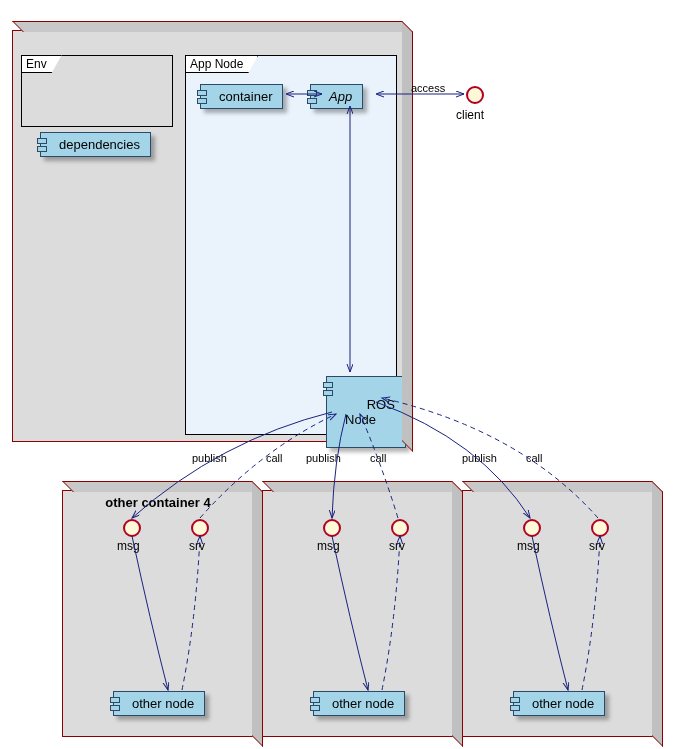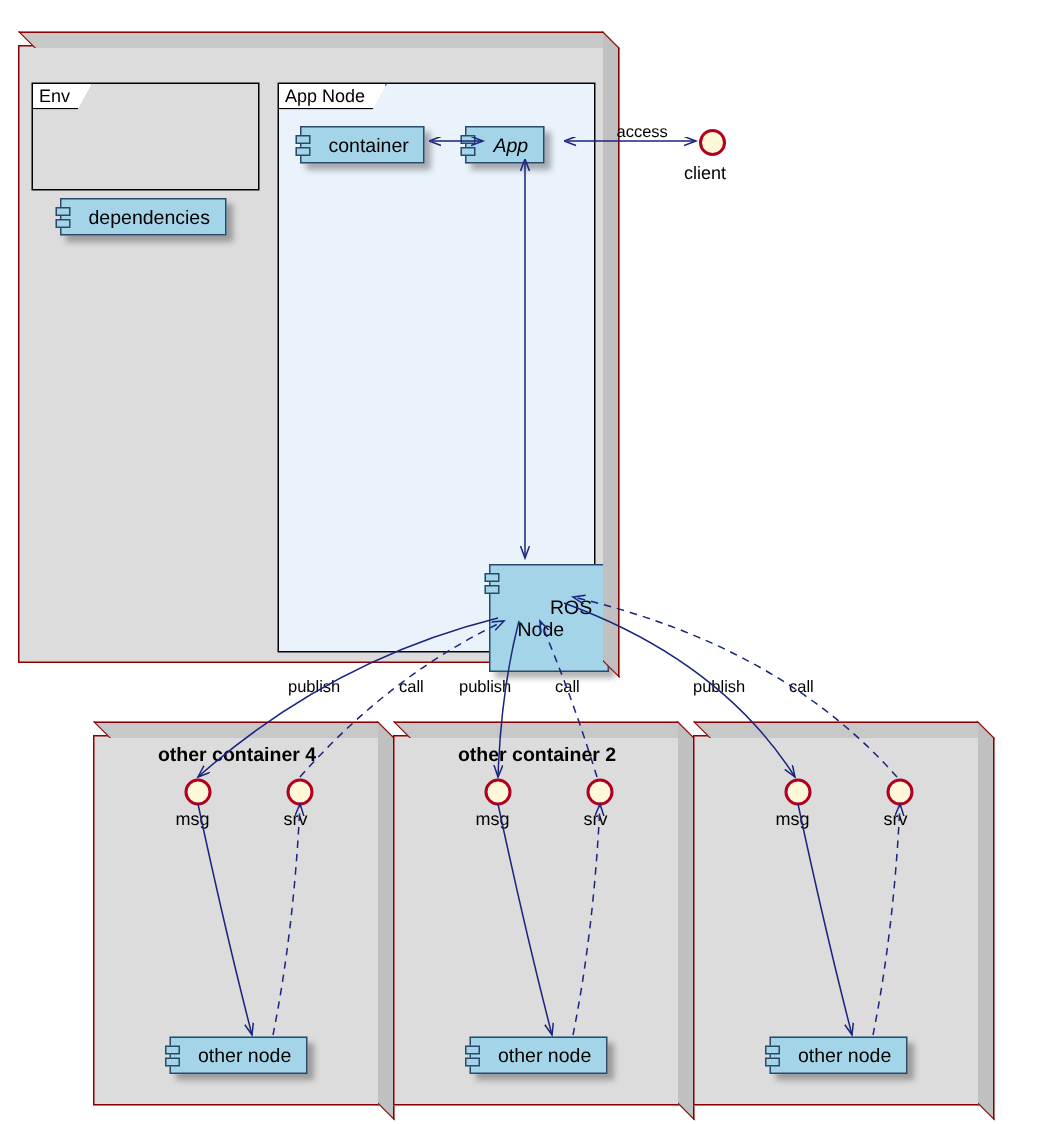--- a/index.html
+++ b/index.html
@@ -155,21 +155,20 @@
   <div class="interface" style="left:60px; top:28px;"></div>
   <div class="iface-label" style="left:54px; top:48px;">msg</div>
   <div class="interface" style="left:128px; top:28px;"></div>
   <div class="iface-label" style="left:126px; top:48px;">srv</div>
   <div class="component" style="left:50px; top:200px;">
     <span>other node</span>
   </div>
 </div>
 
 <div class="node3d" style="left:262px; top:490px; width:190px; height:245px;">
-  <div class="node-title">other container 2</div>
   <div class="interface" style="left:60px; top:28px;"></div>
   <div class="iface-label" style="left:54px; top:48px;">msg</div>
   <div class="interface" style="left:128px; top:28px;"></div>
   <div class="iface-label" style="left:126px; top:48px;">srv</div>
   <div class="component" style="left:50px; top:200px;">
     <span>other node</span>
   </div>
 </div>
 
 <div class="node3d" style="left:462px; top:490px; width:190px; height:245px;">

